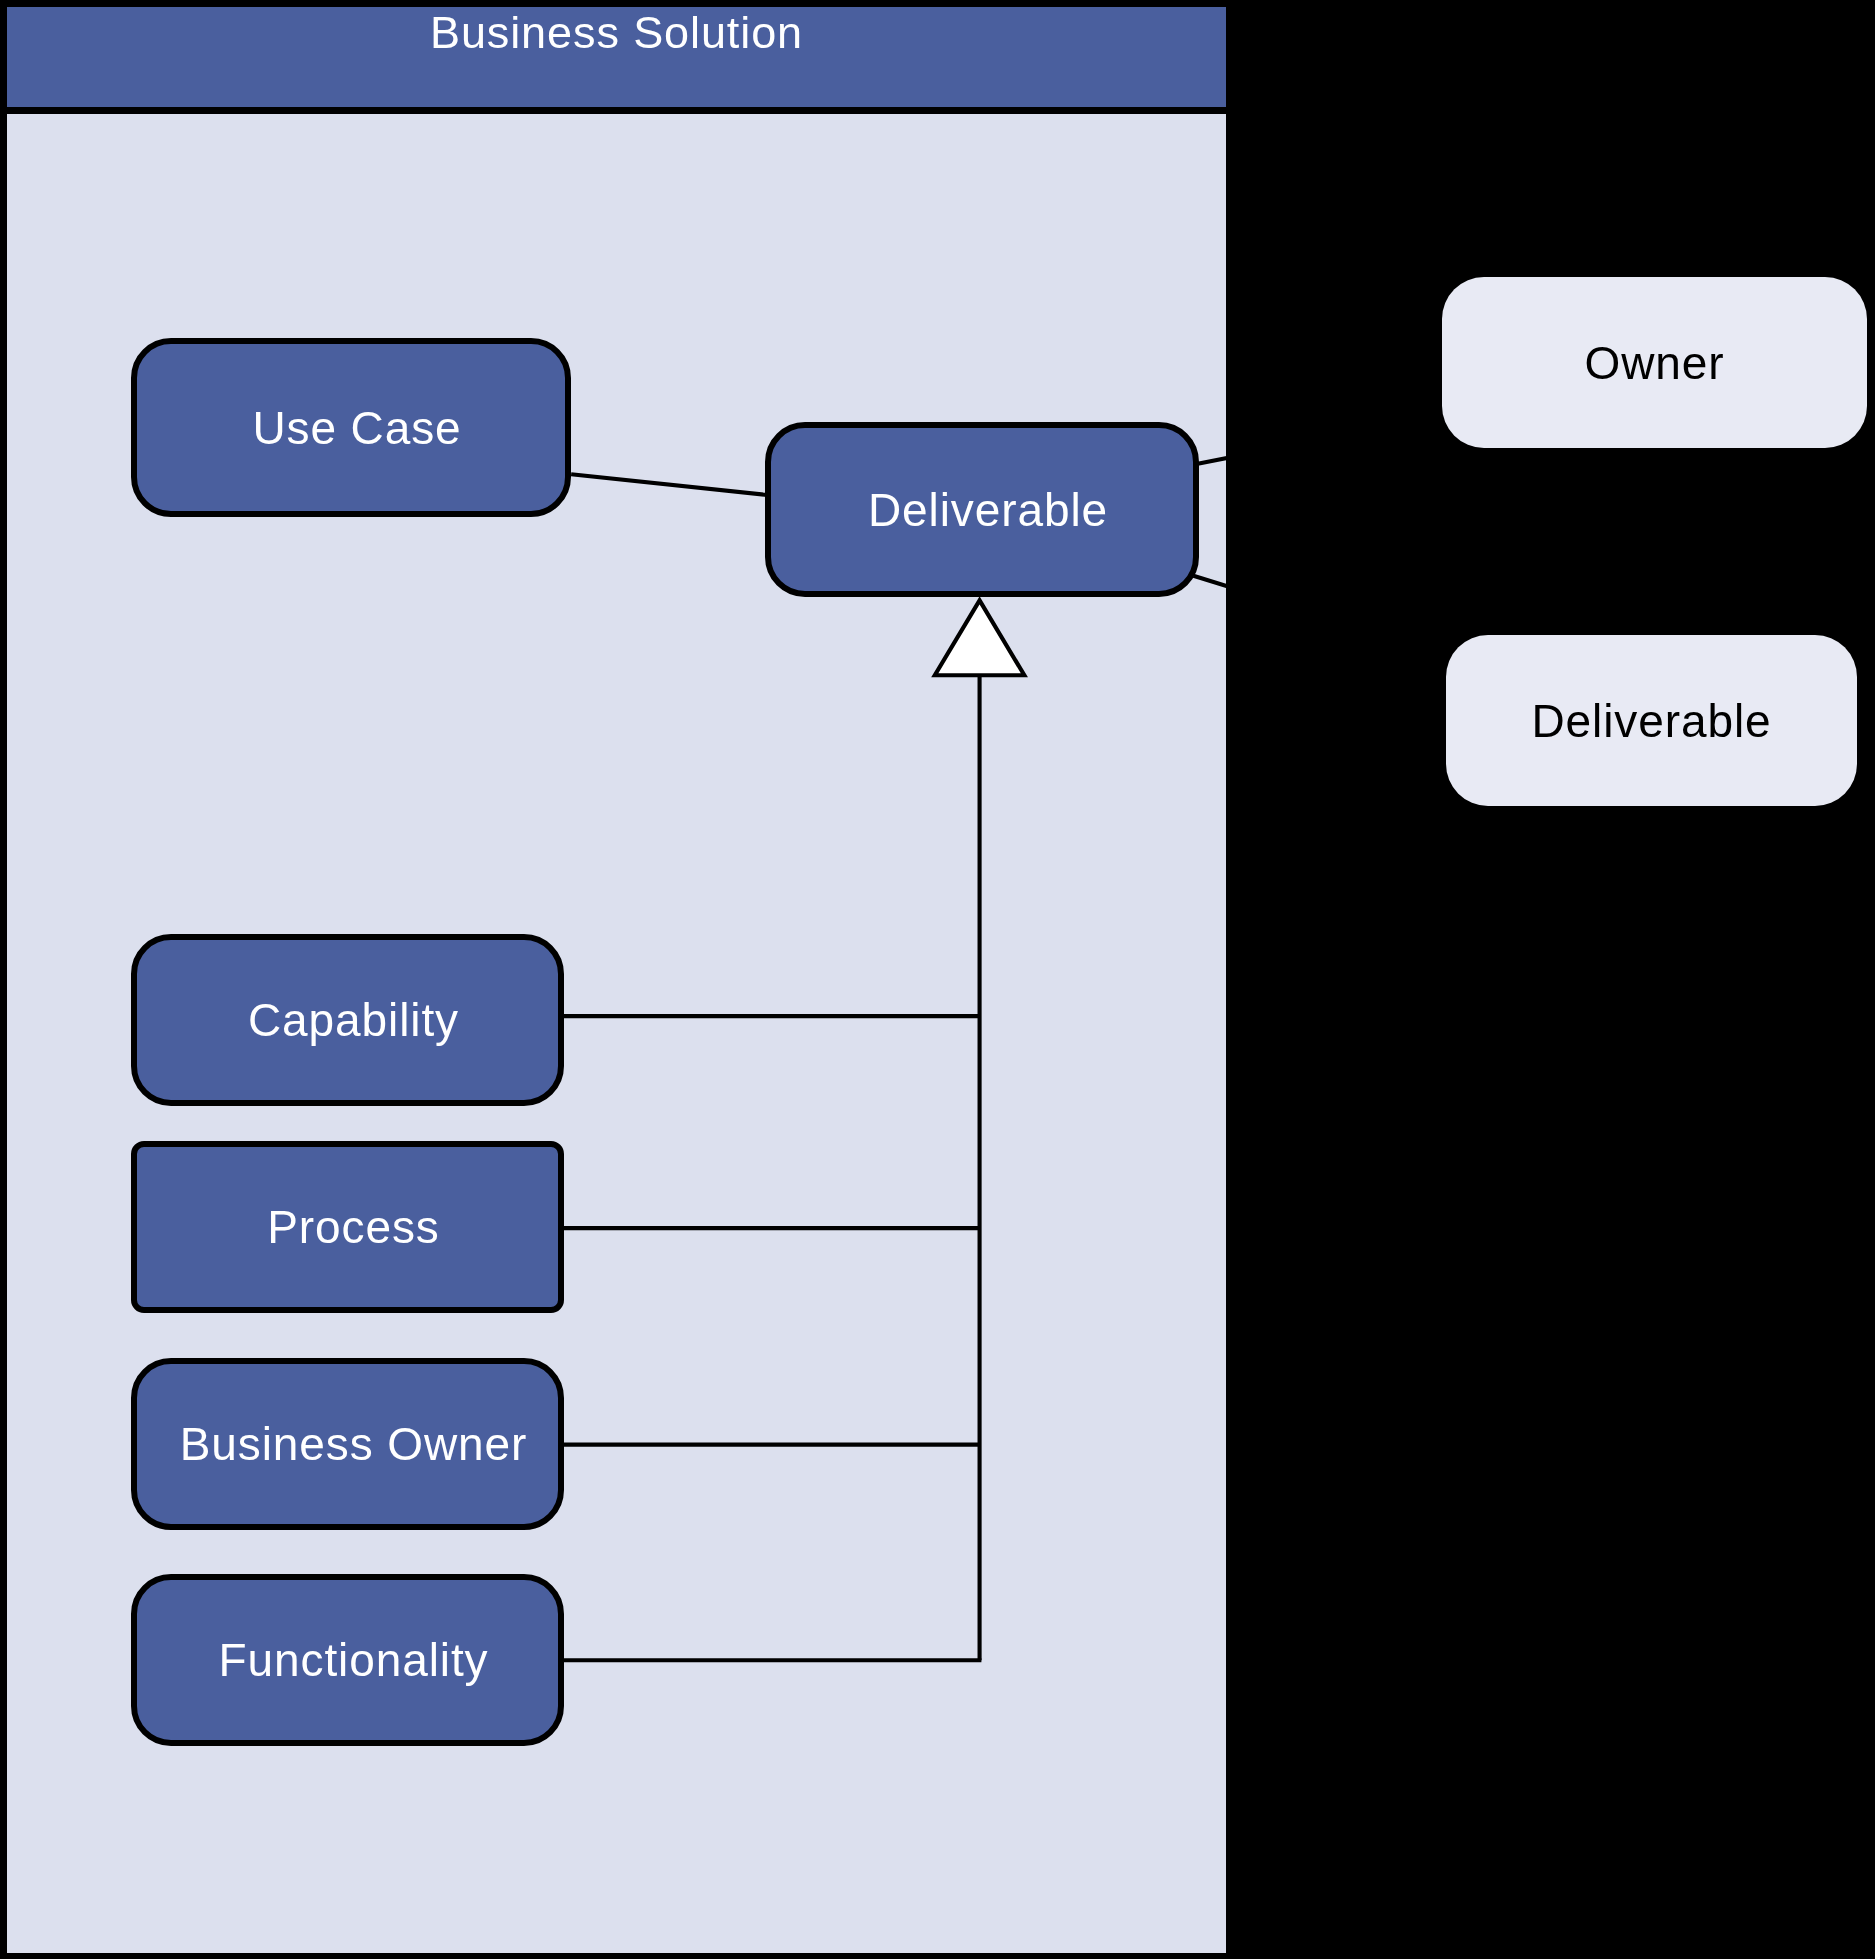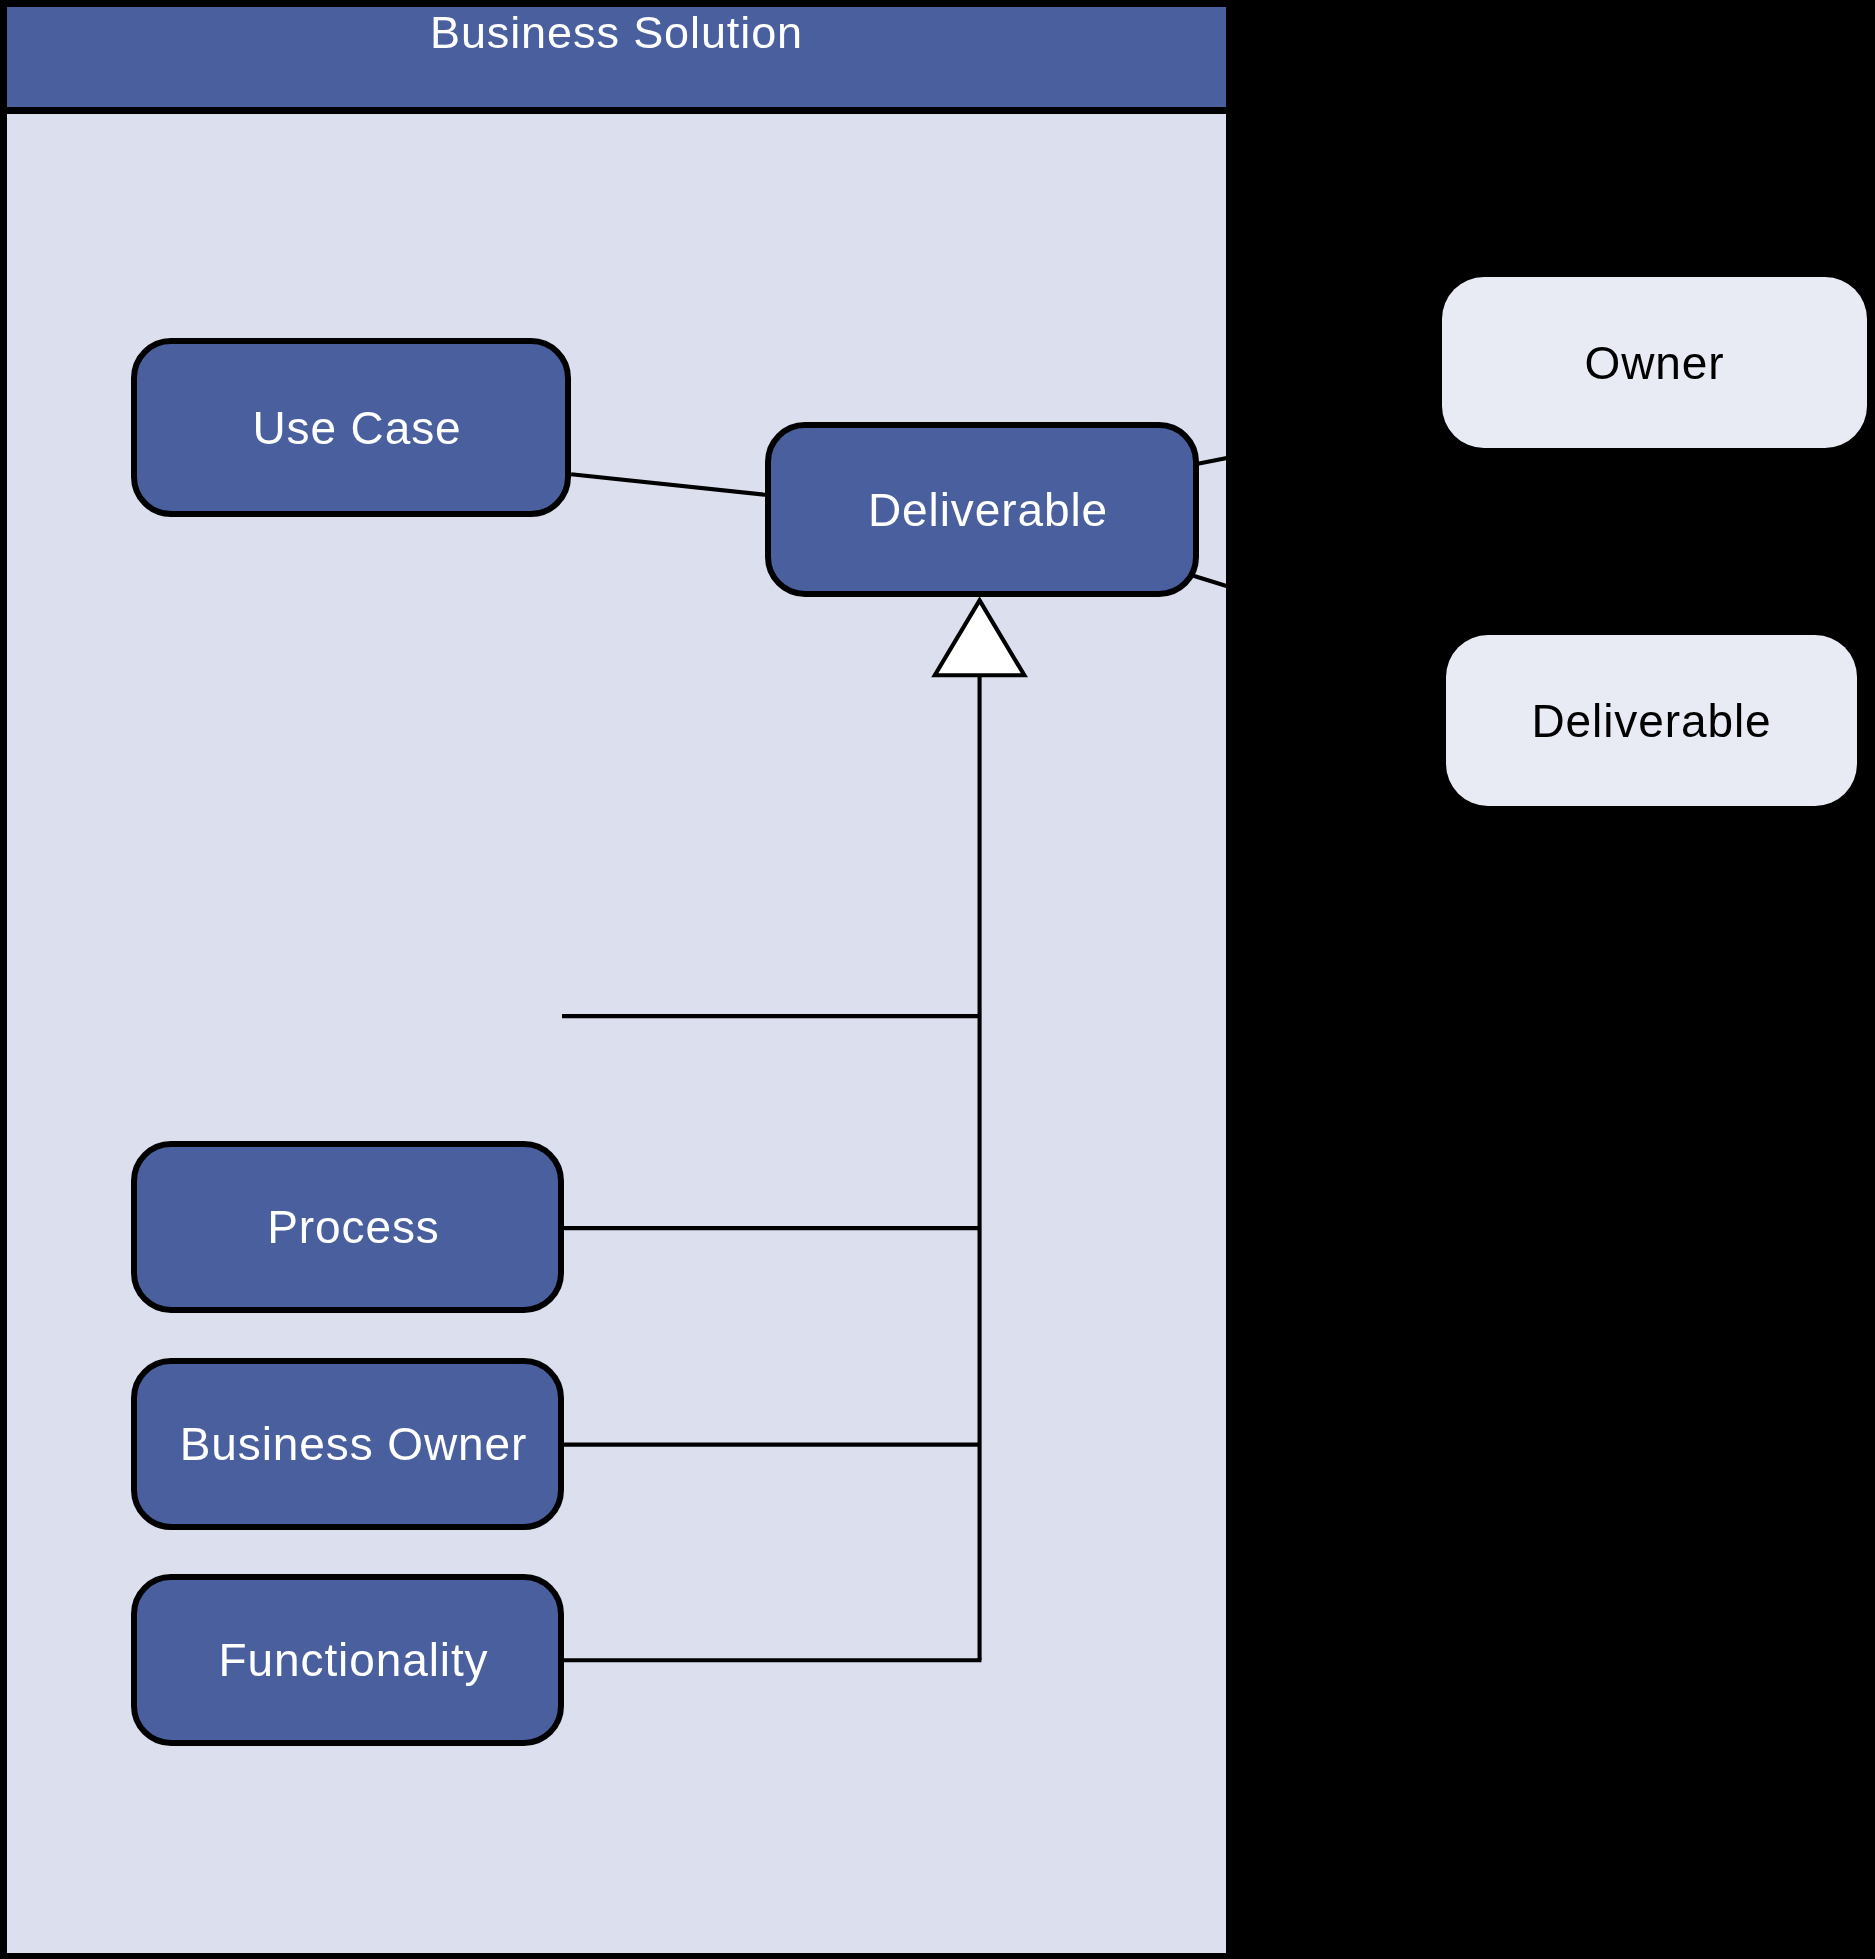--- a/index.html
+++ b/index.html
@@ -49,21 +49,21 @@
     border-radius:40px;
     color:var(--node-text);
     font-size:46px;font-weight:500;letter-spacing:0.9px;
     display:flex;align-items:center;justify-content:center;
     text-align:center;
     padding-left:12px;
   }
   .node-use-case       {left:131px; top:338px;  width:440px; height:179px;}
   .node-deliverable    {left:765px; top:422px;  width:434px; height:175px;}
   .node-capability     {left:131px; top:934px; width:433px; height:172px;}
-  .node-process        {left:131px; top:1141px; width:433px; height:172px;}
+  .node-process        {left:131px; top:1141px; width:433px; height:172px;border-radius:13px;}
   .node-business-object{left:131px; top:1358px; width:433px; height:172px;}
   .node-functionality  {left:131px; top:1574px; width:433px; height:172px;}
 
   
   .legend-box{
     position:absolute;z-index:3;
     background:var(--legend);
     border-radius:42px;
     color:var(--legend-text);
     font-size:46px;font-weight:400;letter-spacing:0.9px;
@@ -102,20 +102,23 @@
   </svg>
 
   <div class="node node-use-case">
     <span>Use Case</span>
   </div>
 
   <div class="node node-deliverable">
     <span>Deliverable</span>
   </div>
 
+  <div class="node node-capability">
+    <span>Capability</span>
+  </div>
 
   <div class="node node-process">
     <span>Process</span>
   </div>
 
   <div class="node node-business-object">
     <span>Business Owner</span>
   </div>
 
   <div class="node node-functionality">

